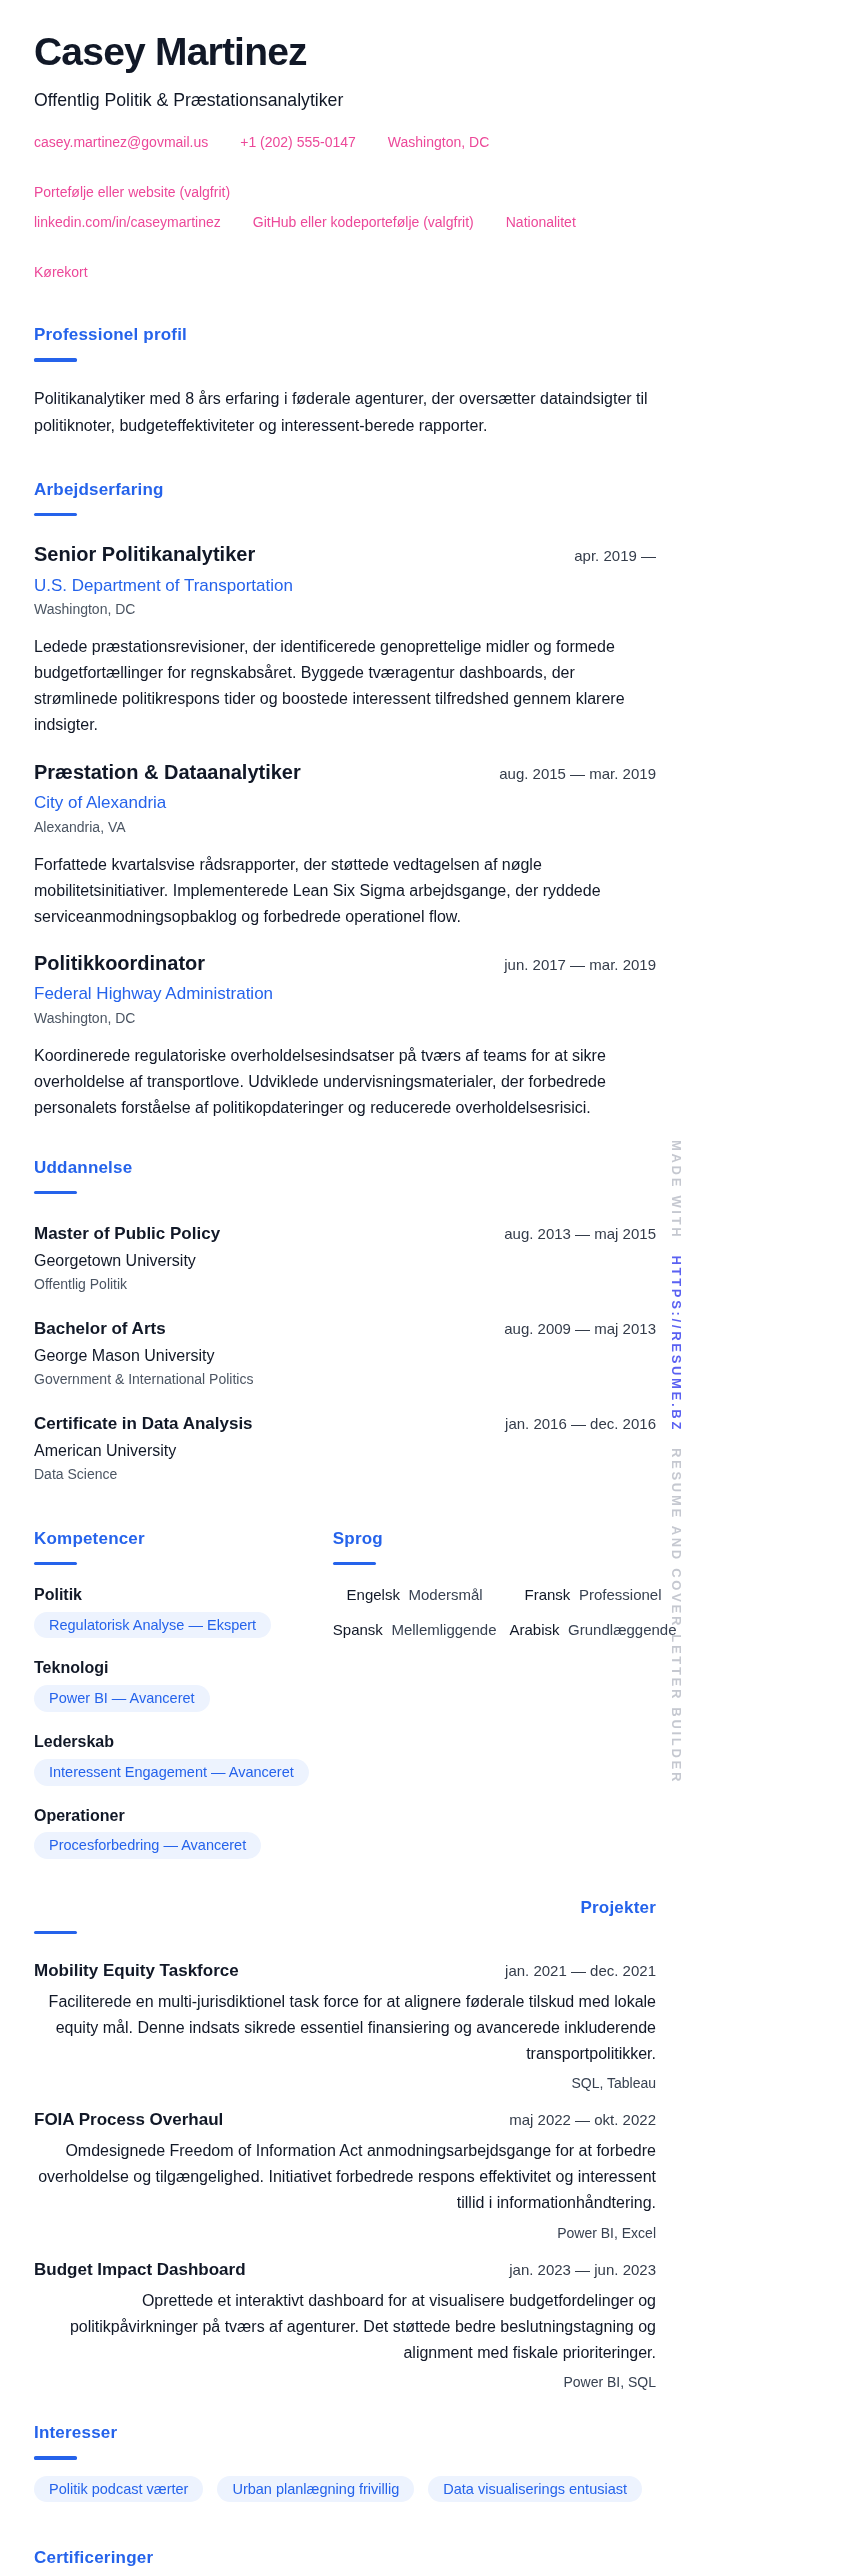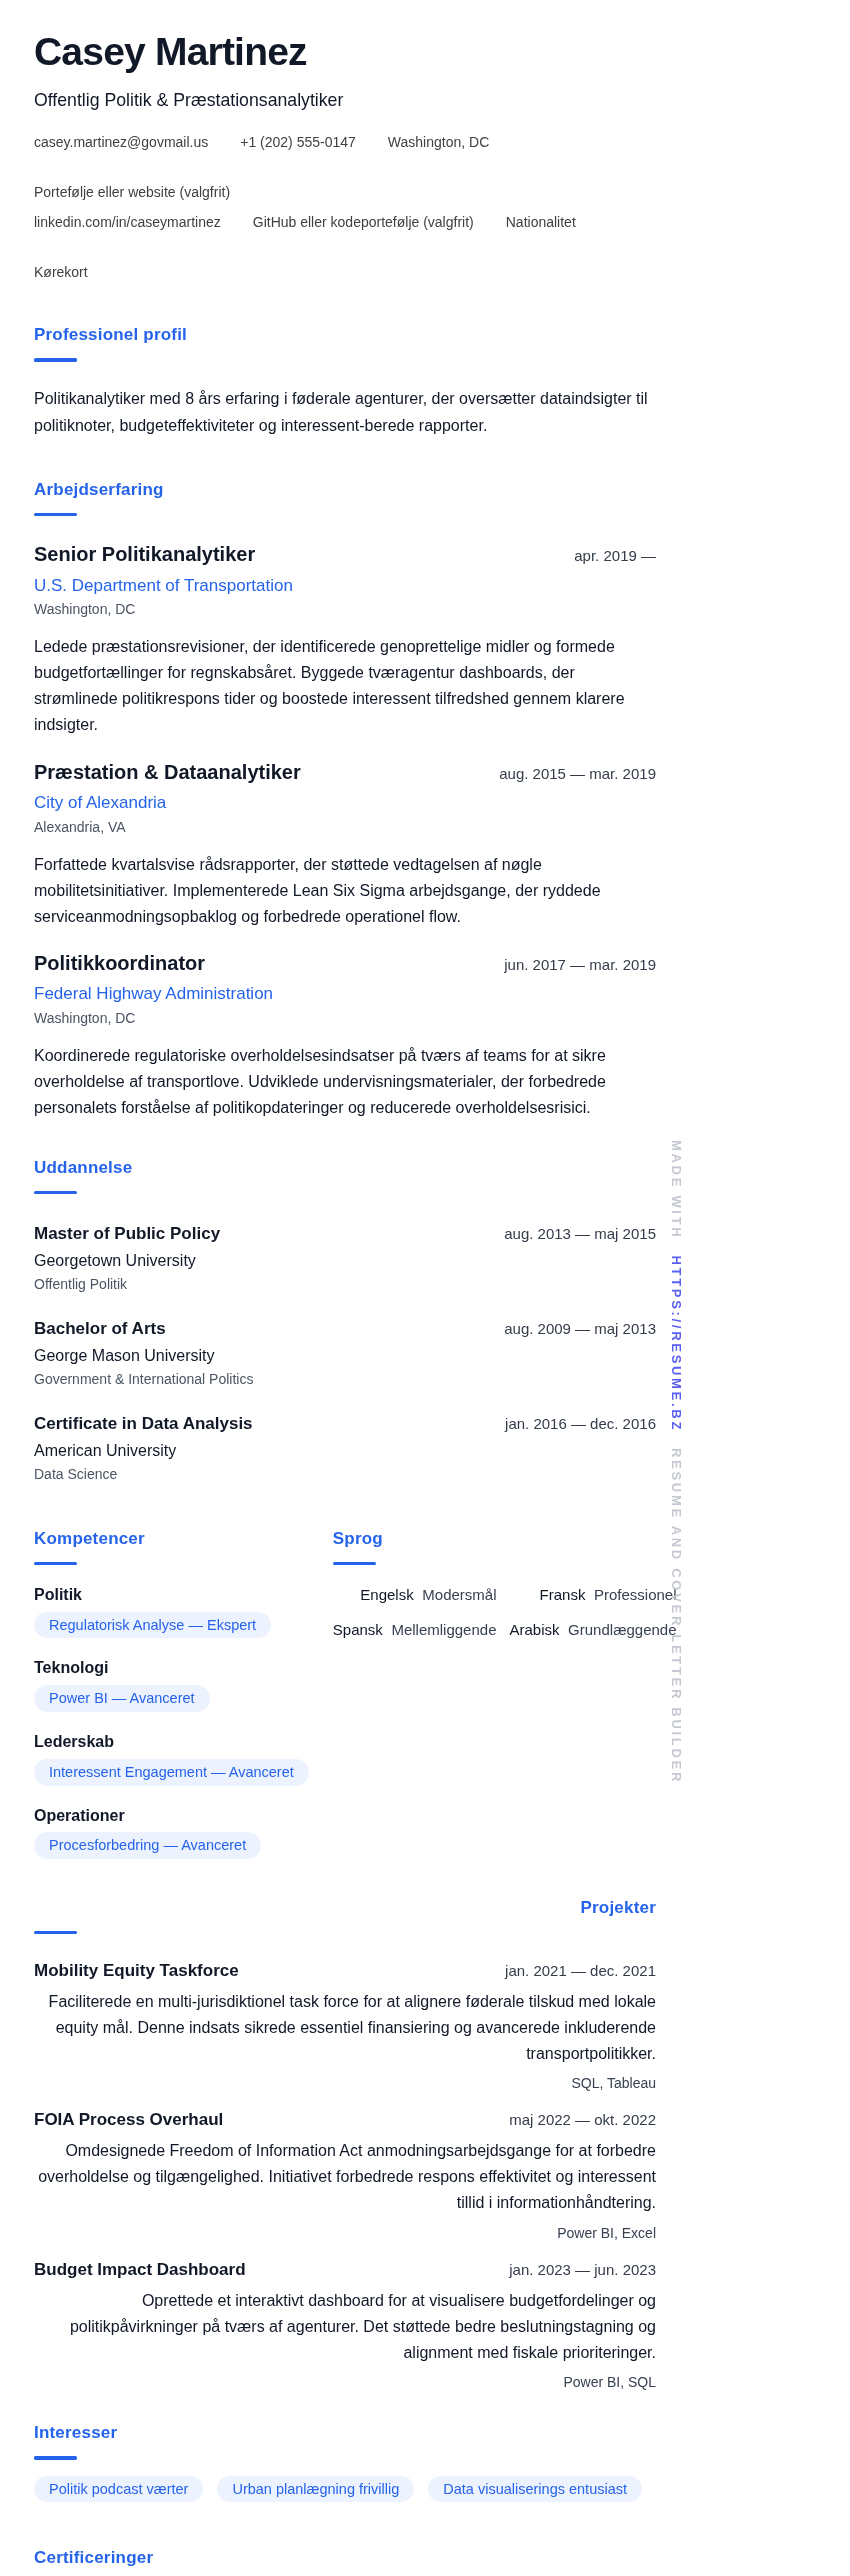--- a/index.html
+++ b/index.html
@@ -41,21 +41,21 @@
     line-height:1.3;
     color:var(--ink);
   }
   .contact{margin-top:22.5px;}
   .contact-row{
     display:flex;
     flex-wrap:wrap;
     column-gap:24.6px;
     row-gap:5.4px;
     font-size:14px;
-    color:#404040;
+    color:#ec4899;
     line-height:1.25;
     gap:32px;
   }
   .contact-row + .contact-row{margin-top:13px;}
   
   .sec-heading{
     margin:0;
     font-size:17px;
     font-weight:700;
     letter-spacing:0.2px;
@@ -151,21 +151,21 @@
   }
   .lang-grid{
     margin-top:19px;
     display:grid;
     grid-template-columns:1fr 1fr;
     column-gap:13px;
     row-gap:14px;
   }
   .lang-item{
     display:flex;
-    justify-content:flex-end;
+    justify-content:center;
     align-items:baseline;
     gap:8.6px;
     font-size:15px;
     line-height:21.4px;
   }
   .lang-name{color:var(--ink);}
   .lang-level{color:var(--ink-soft);text-align:right;}
   
   .proj-entries{margin-top:24.6px;}
   .proj-entry{margin-bottom:16px;}

